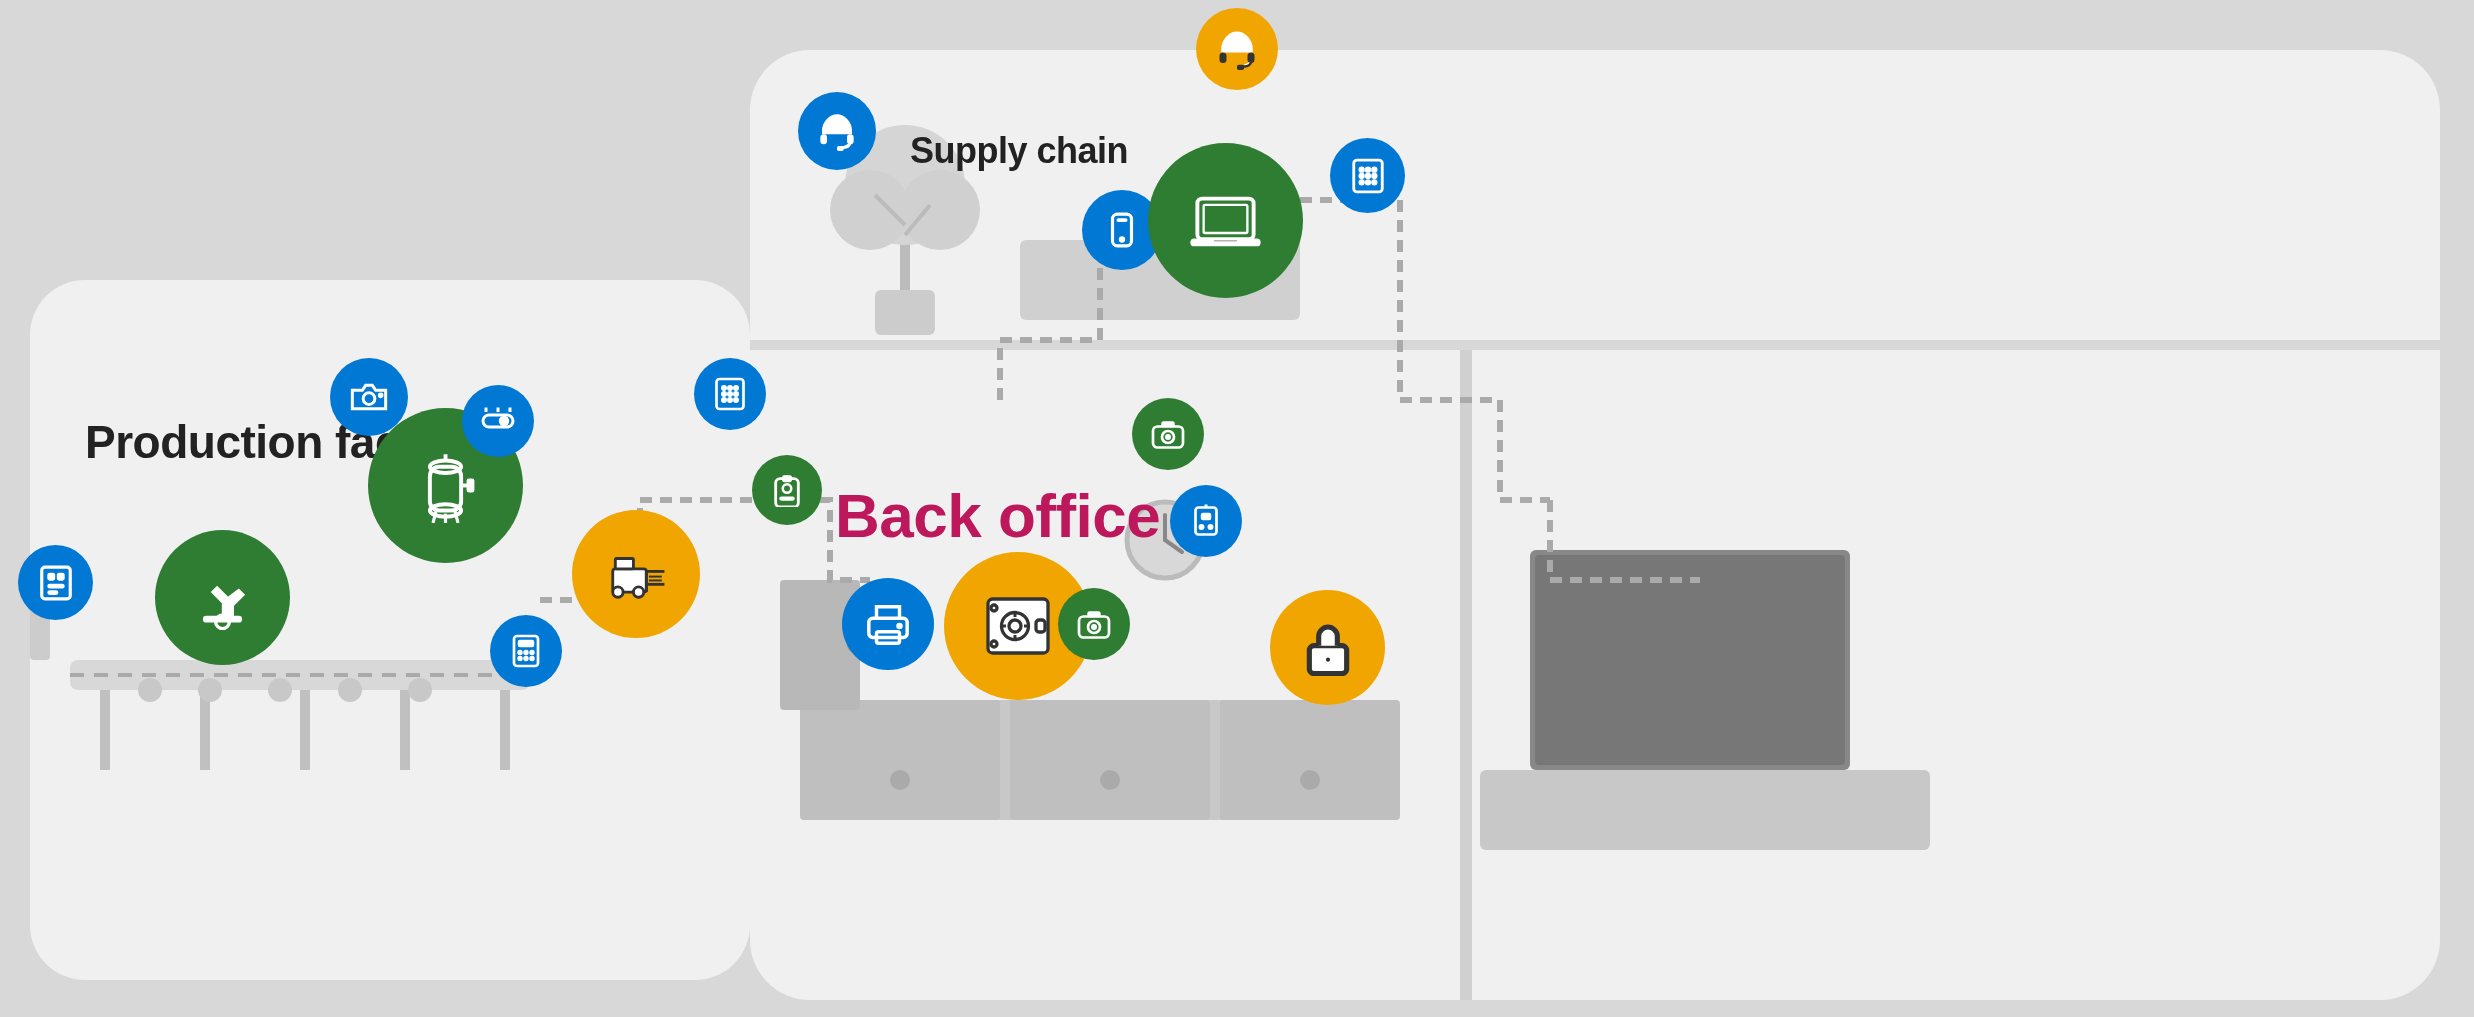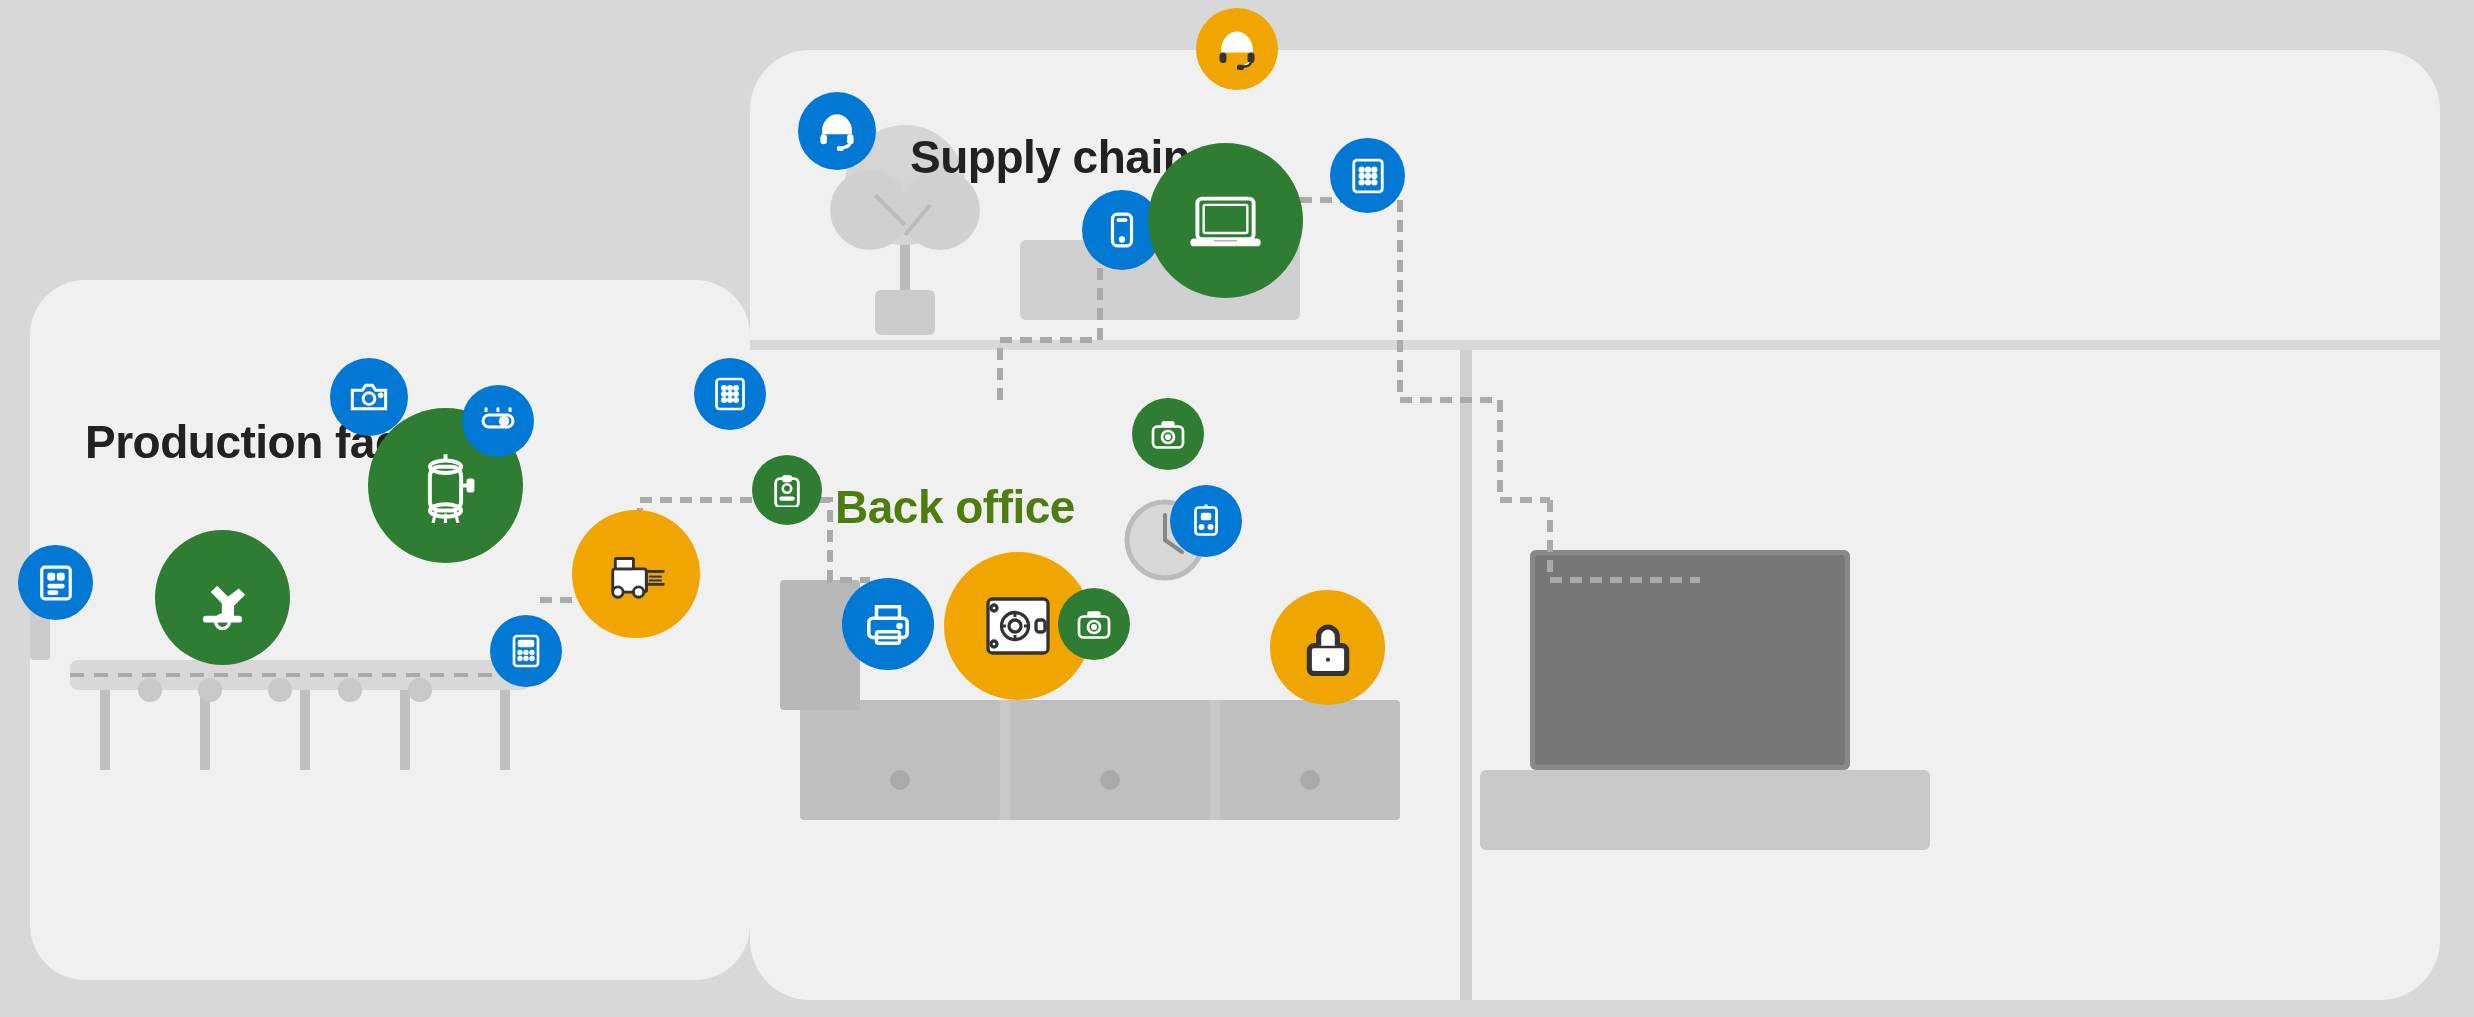--- a/index.html
+++ b/index.html
@@ -121,23 +121,23 @@
     <path d="M 1280 200 L 1400 200 L 1400 400 L 1460 400 L 1500 400 L 1500 500 L 1550 500" fill="none" stroke="#aaa" stroke-width="6" stroke-dasharray="12,8"></path>
 
     <path d="M 1550 500 L 1550 580 L 1700 580" fill="none" stroke="#aaa" stroke-width="6" stroke-dasharray="12,8"></path>
 
     <rect x="30" y="560" width="20" height="100" rx="4" fill="#ccc"></rect>
 
   </svg>
 
   <div class="area-label" style="left:85px; top:415px; font-size:46px; font-weight:700; color:#222;">Production facility</div>
 
-  <div class="area-label" style="left:835px; top:480px; font-size:46px; font-weight:700; color:#4d7c0f;">Back office</div>
-
-  <div class="area-label" style="left:910px; top:130px; font-size:46px; font-weight:700; color:#222;text-align:right;">Supply chain</div>
+  <div class="area-label" style="left:835px; top:480px; font-size:62px; font-weight:700; color:#be185d;">Back office</div>
+
+  <div class="area-label" style="left:910px; top:130px; font-size:36px; font-weight:700; color:#222;text-align:right;">Supply chain</div>
 
   <div class="icon-circle blue" style="width:75px;height:75px;left:18px;top:545px;">
     <svg width="38" height="38" viewBox="0 0 24 24" fill="white">
       <rect x="3" y="2" width="18" height="20" rx="2" fill="none" stroke="white" stroke-width="2"></rect>
       <rect x="7" y="6" width="4" height="4" rx="1" fill="white"></rect>
       <rect x="13" y="6" width="4" height="4" rx="1" fill="white"></rect>
       <rect x="7" y="13" width="10" height="2" rx="1" fill="white"></rect>
       <rect x="7" y="17" width="6" height="2" rx="1" fill="white"></rect>
     </svg>
   </div>

